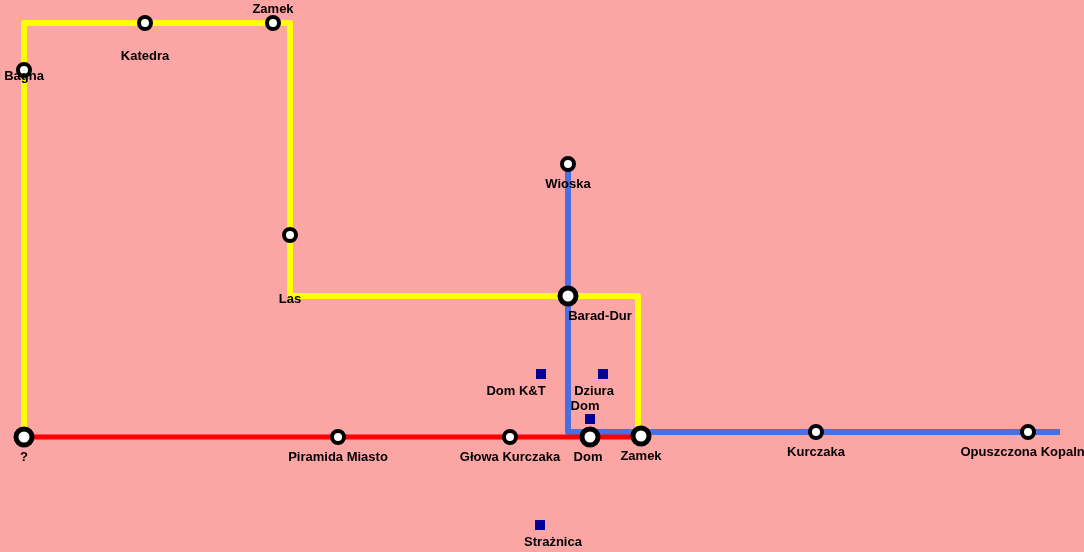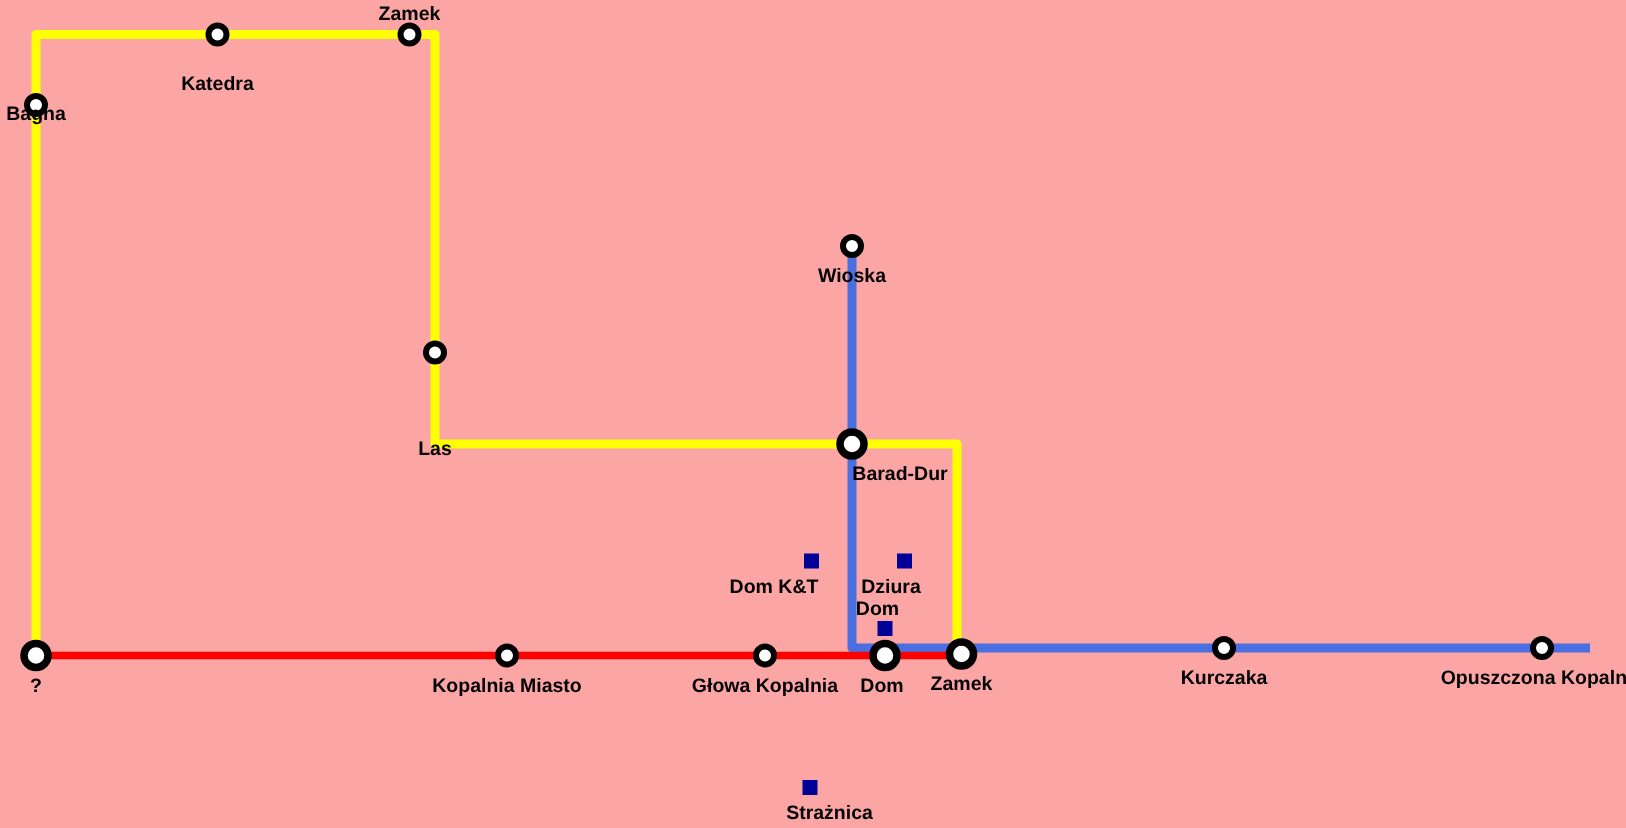--- a/index.html
+++ b/index.html
@@ -73,23 +73,23 @@
       <div class="label" style="left: 24px; top: 68px; color: rgb(0, 0, 0);">Bagna</div>
       <div class="marker small" style="left: 568px; top: 164px;"></div>
       <div class="label" style="left: 568px; top: 176px; color: rgb(0, 0, 0);">Wioska</div>
       <div class="marker small" style="left: 290px; top: 235px;"></div>
       <div class="label" style="left: 290px; top: 247px; color: rgb(0, 0, 0); margin-top: 44px;">Las</div>
       <div class="marker large" style="left: 568px; top: 296px;"></div>
       <div class="label" style="left: 566px; top: 308px; color: rgb(0, 0, 0); margin-left: 34px;">Barad-Dur</div>
       <div class="marker large" style="left: 24px; top: 437px;"></div>
       <div class="label" style="left: 24px; top: 449px; color: rgb(0, 0, 0);">?</div>
       <div class="marker small" style="left: 338px; top: 437px;"></div>
-      <div class="label" style="left: 338px; top: 449px; color: rgb(0, 0, 0);">Kopalnia Miasto</div>
+      <div class="label" style="left: 338px; top: 449px; color: rgb(0, 0, 0);">Piramida Miasto</div>
       <div class="marker small" style="left: 510px; top: 437px;"></div>
-      <div class="label" style="left: 510px; top: 449px; color: rgb(0, 0, 0);">Głowa Kopalnia</div>
+      <div class="label" style="left: 510px; top: 449px; color: rgb(0, 0, 0);">Głowa Kurczaka</div>
       <div class="marker large" style="left: 590px; top: 437px;"></div>
       <div class="label" style="left: 588px; top: 449px; color: rgb(0, 0, 0);">Dom</div>
       <div class="marker large" style="left: 641px; top: 436px;"></div>
       <div class="label" style="left: 641px; top: 448px; color: rgb(0, 0, 0);">Zamek</div>
       <div class="marker small" style="left: 816px; top: 432px;"></div>
       <div class="label" style="left: 816px; top: 444px; color: rgb(0, 0, 0);">Kurczaka</div>
       <div class="marker small" style="left: 1028px; top: 432px;"></div>
       <div class="label" style="left: 1028px; top: 444px; color: rgb(0, 0, 0);">Opuszczona Kopalnia</div>
       <div class="landmark" style="left: 541px; top: 374px; background: rgb(0, 0, 153);"></div>
       <div class="label" style="left: 516px; top: 383px; color: rgb(0, 0, 0);">Dom K&amp;T</div>

